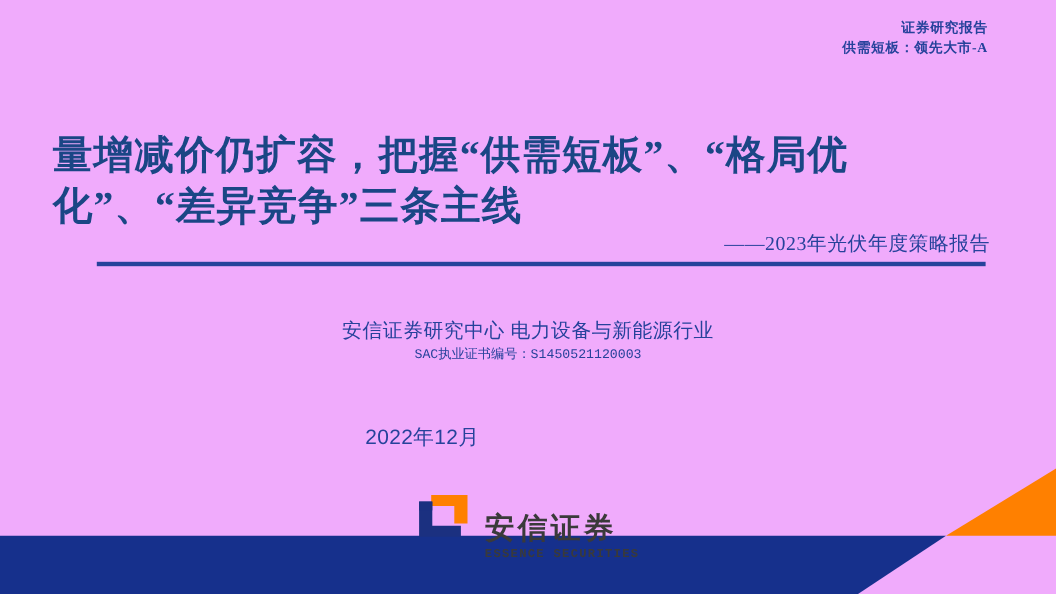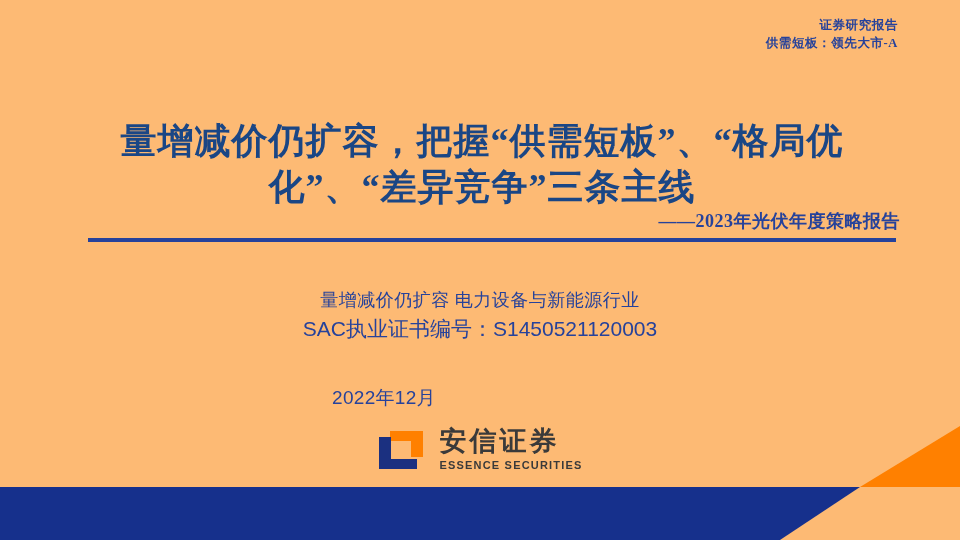--- a/index.html
+++ b/index.html
@@ -11,21 +11,21 @@
     width: 960px;
     height: 540px;
     background: #ffffff;
     font-family: "Liberation Sans", "DejaVu Sans", sans-serif;
     overflow: hidden;
   }
   .slide {
     position: relative;
     width: 960px;
     height: 540px;
-    background: #fdba74;
+    background: #f0abfc;
     overflow: hidden;
   }
 
   
   .header {
     position: absolute;
     top: 16px;
     right: 62px;
     text-align: right;
     line-height: 1.45;
@@ -57,21 +57,21 @@
   }
 
   
   .subtitle {
     position: absolute;
     top: 209px;
     right: 60px;
     color: #26429B;
     font-family: "Liberation Serif", "DejaVu Serif", serif;
     font-size: 18px;
-    font-weight: bold;
+    font-weight: normal;
     letter-spacing: 0.5px;
     white-space: nowrap;
   }
 
   
   .divider {
     position: absolute;
     top: 238px;
     left: 88px;
     width: 808px;
@@ -88,22 +88,22 @@
     text-align: center;
     color: #26429B;
   }
   .author-line {
     font-family: "Liberation Serif", "DejaVu Serif", serif;
     font-size: 18px;
     line-height: 1.42;
     letter-spacing: 0.5px;
   }
   .author-line.sac {
-    font-family: Liberation Sans, sans-serif;
-    font-size: 21px;
+    font-family: Liberation Mono, monospace;
+    font-size: 12px;
     letter-spacing: 0px;
   }
   .date-line {
     position: absolute;
     top: 385px;
     left: 0;
     width: 768px;
     text-align: center;
     color: #26429B;
     font-family: "Liberation Sans", "DejaVu Sans", sans-serif;
@@ -133,24 +133,25 @@
     flex-direction: column;
     align-items: flex-start;
     line-height: 1;
   }
   .logo-cn {
     color: #3A3A3A;
     font-family: "Liberation Sans", "DejaVu Sans", sans-serif;
     font-size: 27px;
     font-weight: bold;
     letter-spacing: 3px;
+    margin-top: 39px;
   }
   .logo-en {
     color: #3A3A3A;
-    font-family: Liberation Sans, sans-serif;
+    font-family: Liberation Mono, monospace;
     font-size: 11px;
     font-weight: bold;
     letter-spacing: 1.2px;
     margin-top: 5px;
   }
 
   
   .deco-orange {
     position: absolute;
     left: 0;
@@ -180,29 +181,29 @@
   <svg class="deco-orange" viewBox="0 0 960 540" preserveAspectRatio="none">
     <polygon id="orange-poly" points="960,426 960,487 860,487" fill="#FF8000"></polygon>
   </svg>
 
   <div class="header">
     <div class="header-line">证券研究报告</div>
     <div class="header-line">供需短板：领先大市-A</div>
   </div>
 
   <div class="title-block">
-    <h1 class="main-title" style="color: rgb(26, 70, 133); text-align: center;">量增减价仍扩容，把握“供需短板”、“格局优化”、“差异竞争”三条主线</h1>
+    <h1 class="main-title" style="color: rgb(26, 70, 133);">量增减价仍扩容，把握“供需短板”、“格局优化”、“差异竞争”三条主线</h1>
   </div>
 
   <div class="subtitle" style="color: rgb(38, 66, 155);">——2023年光伏年度策略报告</div>
 
   <div class="divider" style="background: rgb(38, 66, 155);"></div>
 
   <div class="author-block">
-    <div class="author-line">量增减价仍扩容 电力设备与新能源行业</div>
+    <div class="author-line">安信证券研究中心 电力设备与新能源行业</div>
     <div class="author-line sac">SAC执业证书编号：S1450521120003</div>
   </div>
 
   <div class="date-line">2022年12月</div>
 
   <div class="logo">
     <div class="logo-mark">
       <svg viewBox="0 0 48 42" width="48" height="42">
 
         <polygon id="logo-orange" points="13,2 46,2 46,28 34,28 34,12 13,12" fill="#FF8000"></polygon>

